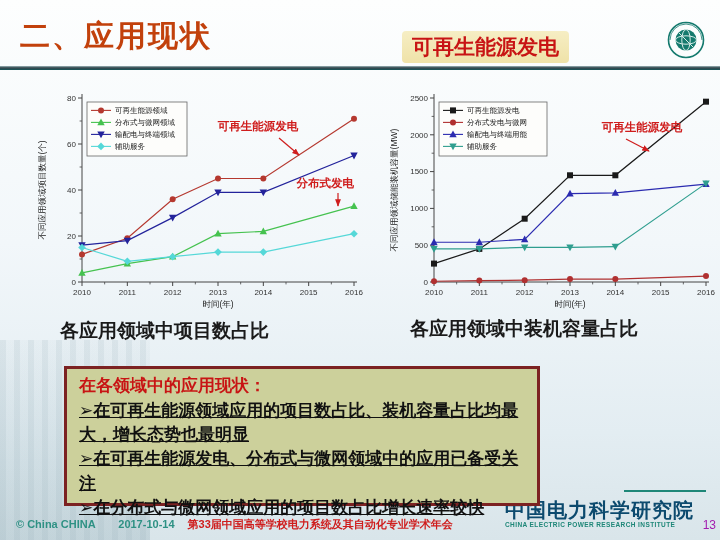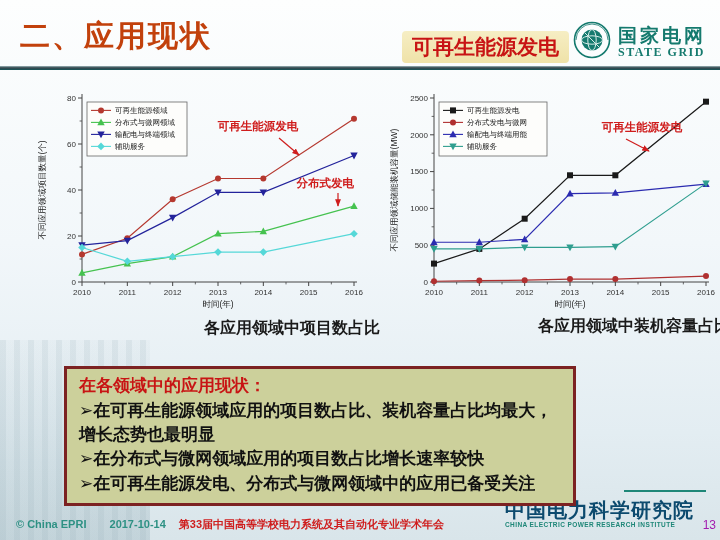--- a/index.html
+++ b/index.html
@@ -20,28 +20,28 @@
   .hdr-rule{position:absolute;left:0;top:66px;width:720px;height:4px;
             background:linear-gradient(180deg,#9fb9bd 0%,#36474d 45%,#17565a 100%);}
   
   .chart-block{position:absolute;}
   svg.chart{display:block;}
   svg.chart text.tick{font-size:8px;fill:#333;font-family:"Liberation Sans",sans-serif;}
   svg.chart text.axlab{font-size:8.5px;fill:#222;font-family:"Liberation Sans",sans-serif;}
   svg.chart text.leg{font-size:7.5px;fill:#222;font-family:"Liberation Sans",sans-serif;}
   svg.chart text.ann{font-size:11.5px;font-weight:bold;fill:#cf1d1d;
                      font-family:"Liberation Sans",sans-serif;}
-  .chart-caption{position:absolute;width:320px;text-align:right;font-size:16px;
+  .chart-caption{position:absolute;width:320px;text-align:left;font-size:19px;
                  font-weight:600;color:#1a1a1a;}
   
-  .summary-box{position:absolute;left:64px;top:366px;width:512px;height:140px;
+  .summary-box{position:absolute;left:64px;top:366px;width:476px;height:140px;
                background:#ccd09b;border:3px solid #7c2222;box-sizing:border-box;
                padding:5px 12px;z-index:5;}
   .summary-title{font-size:17px;font-weight:bold;color:#c81414;line-height:1.45;}
-  .summary-bullet{font-size:17px;font-weight:600;color:#111;line-height:1.43;}
+  .summary-bullet{font-size:17px;font-weight:600;color:#111;line-height:1.43;text-decoration:underline;}
   
   .footer-left{position:absolute;left:16px;bottom:8px;font-size:11px;font-weight:bold;z-index:2;}
   .footer-copy{color:#2e9184;}
   .footer-date{color:#2e9184;margin-left:20px;}
   .footer-conf{color:#cf1d1d;margin-left:10px;text-align:right;}
   .inst{position:absolute;right:26px;bottom:12px;z-index:1;text-align:left;line-height:1.1;}
   .inst-rule{position:absolute;right:14px;bottom:48px;width:82px;height:2px;background:#1e8778;z-index:1;}
   .inst-cn{font-size:20px;font-weight:bold;color:#0c4a6e;letter-spacing:1px;}
   .inst-en{font-size:6.5px;font-weight:bold;color:#1e8778;letter-spacing:0.4px;}
   .page-num{position:absolute;right:4px;bottom:8px;font-size:12px;color:#a21caf;z-index:6;}
@@ -60,24 +60,20 @@
   <div class="hdr-logo">
     <span>
       <svg width="40" height="40" viewBox="0 0 40 40">
         <circle cx="20" cy="20" r="17.5" fill="none" stroke="#157a6e" stroke-width="1.6"></circle>
         <circle cx="20" cy="20" r="10.5" fill="#157a6e"></circle>
         <ellipse cx="20" cy="20" rx="4.2" ry="10.5" fill="none" stroke="#d8ece8" stroke-width="1"></ellipse>
         <ellipse cx="20" cy="20" rx="10.5" ry="4.2" fill="none" stroke="#d8ece8" stroke-width="1"></ellipse>
         <line x1="12.5" y1="12.5" x2="27.5" y2="27.5" stroke="#d8ece8" stroke-width="1"></line>
         <path d="M4 20 A16 16 0 0 1 36 20" fill="none" stroke="#157a6e" stroke-width="0.8"></path>
       </svg>
-    </span>
-    <span class="hdr-logo-text">
-      <span class="logo-cn">国家电网</span>
-      <span class="logo-en">STATE GRID</span>
     </span>
   </div>
   <div class="hdr-rule"></div>
 
   <div class="chart-block" style="left:36px;top:90px;">
     <svg class="chart" id="chart0" width="330" height="228" viewBox="0 0 330 228">
         <line x1="46" y1="4" x2="46" y2="192" stroke="#444" stroke-width="1"></line>
         <line x1="46" y1="192" x2="321" y2="192" stroke="#444" stroke-width="1"></line>
         <line x1="42" y1="192" x2="46" y2="192" stroke="#444" stroke-width="1"></line>
         <text x="40" y="194.8" text-anchor="end" class="tick">0</text>
@@ -259,26 +255,26 @@
         <text x="254" y="41" text-anchor="middle" class="ann">可再生能源发电</text>
         <line x1="238" y1="49" x2="261" y2="61" stroke="#cf1d1d" stroke-width="1.2" marker-end="url(#arw1)"></line>
       </svg>
   </div>
   <div class="chart-caption" style="left:60px;top:318px;">各应用领域中项目数占比</div>
   <div class="chart-caption" style="left:410px;top:316px;">各应用领域中装机容量占比</div>
 
   <div class="summary-box">
     <div class="summary-title">在各领域中的应用现状：</div>
     <div class="summary-bullet">➢在可再生能源领域应用的项目数占比、装机容量占比均最大，增长态势也最明显</div>
+    <div class="summary-bullet">➢在可再生能源发电、分布式与微网领域中的应用已备受关注</div>
     <div class="summary-bullet">➢在分布式与微网领域应用的项目数占比增长速率较快</div>
-    <div class="summary-bullet">➢在可再生能源发电、分布式与微网领域中的应用已备受关注</div>
   </div>
 
   <div class="footer-left">
-    <span class="footer-copy">© China EPRI</span>
+    <span class="footer-copy">© China CHINA</span>
     <span class="footer-date">2017-10-14</span>
     <span class="footer-conf">第33届中国高等学校电力系统及其自动化专业学术年会</span>
   </div>
   <div class="inst-rule"></div>
   <div class="inst">
     <div class="inst-cn">中国电力科学研究院</div>
     <div class="inst-en">CHINA ELECTRIC POWER RESEARCH INSTITUTE</div>
   </div>
   <div class="page-num">13</div>
 </div>

